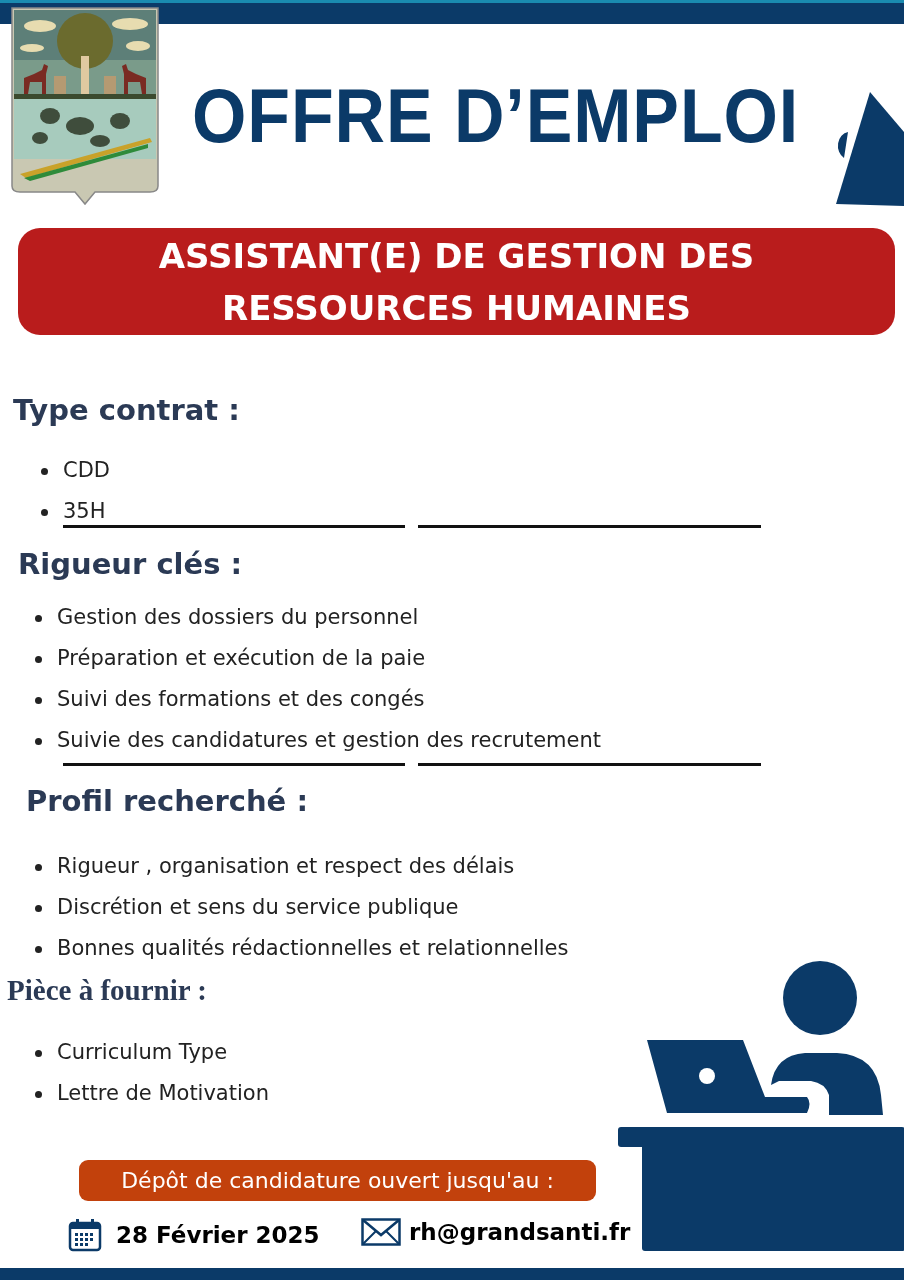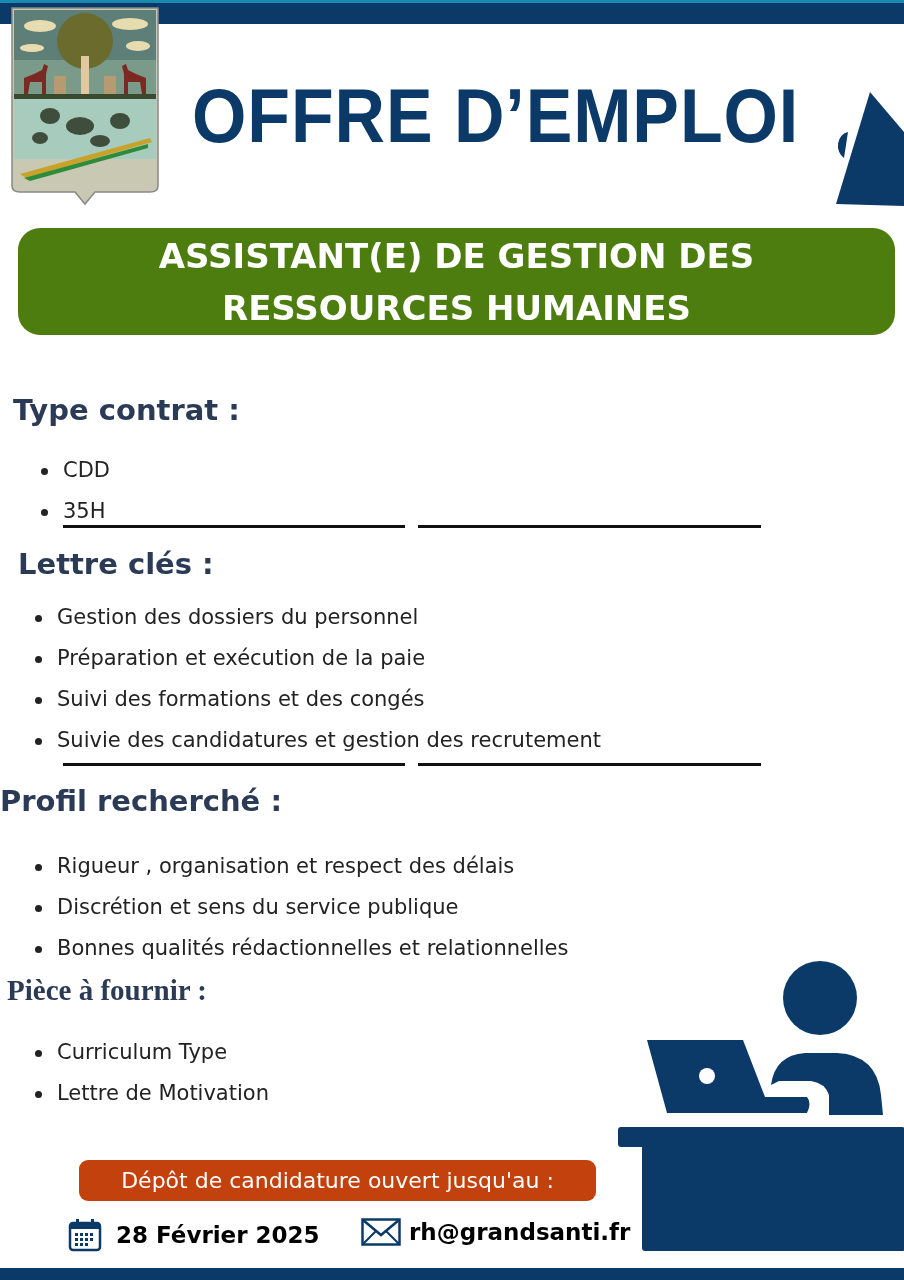--- a/index.html
+++ b/index.html
@@ -2,21 +2,21 @@
 <html><head>
 <meta charset="utf-8">
 <style>
   html, body { margin:0; padding:0; }
   body { width:904px; height:1280px; position:relative; background:#ffffff; overflow:hidden; font-family:"DejaVu Sans", sans-serif; }
   .top-bar { position:absolute; left:0; top:0; width:904px; height:24px; background:#0b3a68; border-top:3px solid #1a8bb0; box-sizing:border-box; }
   .bottom-bar { position:absolute; left:0; bottom:0; width:904px; height:12px; background:#0b3a68; }
   .crest { position:absolute; left:10px; top:6px; width:150px; height:200px; }
   .title { position:absolute; left:192px; top:72px; font-family:"Liberation Sans", sans-serif; font-weight:bold; font-size:76px; color:#0b3a68; letter-spacing:1px; white-space:nowrap; transform:scaleX(0.92); transform-origin:left; }
   .horn { position:absolute; left:830px; top:92px; }
-  .job-banner { position:absolute; left:18px; top:228px; width:877px; height:107px; background:#4d7c0f; border-radius:22px; color:#fff; text-align:center; font-family:"DejaVu Sans", sans-serif; font-weight:bold; font-size:34px; line-height:52px; padding-top:2px; box-sizing:border-box; }
+  .job-banner { position:absolute; left:18px; top:228px; width:877px; height:107px; background:#b91c1c; border-radius:22px; color:#fff; text-align:center; font-family:"DejaVu Sans", sans-serif; font-weight:bold; font-size:34px; line-height:52px; padding-top:2px; box-sizing:border-box; }
   .section-title { position:absolute; font-family:"DejaVu Sans", sans-serif; font-weight:bold; font-size:29px; color:#2b3a55; white-space:nowrap; }
   ul.items { position:absolute; margin:9px; padding:0; list-style:none; }
   ul.items li { font-family:"DejaVu Sans", sans-serif; font-size:21px; color:#222; height:41px; line-height:41px; white-space:nowrap; position:relative; padding-left:26px; }
   ul.items li::before { content:""; position:absolute; left:4px; top:18px; width:7px; height:7px; border-radius:50%; background:#222; }
   .divider { position:absolute; height:3px; background:#111; }
   .deposit { position:absolute; left:79px; top:1160px; width:517px; height:41px; background:#c2410c; border-radius:9px; color:#fff; font-size:22px; line-height:41px; text-align:center; white-space:nowrap; }
   .contact { position:absolute; top:1218px; display:flex; align-items:center; gap:14px; color:#000000; font-weight:bold; font-size:23px; white-space:nowrap; }
   .worker { position:absolute; left:615px; top:955px; }
 </style>
 </head>
@@ -62,31 +62,31 @@
 </div>
 
 <div class="section-title" style="left:13px;top:393px;">Type contrat  :</div>
 <ul class="items" style="left:28px;top:441px;">
   <li>CDD</li>
   <li>35H</li>
 </ul>
 <div class="divider" style="left:63px;top:525px;width:342px;"></div>
 <div class="divider" style="left:418px;top:525px;width:343px;"></div>
 
-<div class="section-title" style="left:18px;top:547px;">Lettre clés  :</div>
+<div class="section-title" style="left:18px;top:547px;">Rigueur clés  :</div>
 <ul class="items" style="left:22px;top:588px;">
   <li>Gestion des dossiers du personnel</li>
   <li>Préparation et exécution de la paie</li>
   <li>Suivi des formations et des congés</li>
   <li>Suivie des candidatures et gestion des recrutement</li>
 </ul>
 <div class="divider" style="left:63px;top:763px;width:342px;"></div>
 <div class="divider" style="left:418px;top:763px;width:343px;"></div>
 
-<div class="section-title" style="left:0;top:784px;text-align:center;">Profil recherché :</div>
+<div class="section-title" style="left:26px;top:784px;text-align:center;">Profil recherché :</div>
 <ul class="items" style="left:22px;top:837px;">
   <li>Rigueur , organisation et respect des délais</li>
   <li>Discrétion et sens du service publique</li>
   <li>Bonnes qualités rédactionnelles et relationnelles</li>
 </ul>
 
 <div class="section-title" style="left:7px;top:974px;font-family:Liberation Serif, serif;">Pièce à fournir :</div>
 <ul class="items" style="left:22px;top:1023px;">
   <li>Curriculum Type</li>
   <li>Lettre de Motivation</li>

